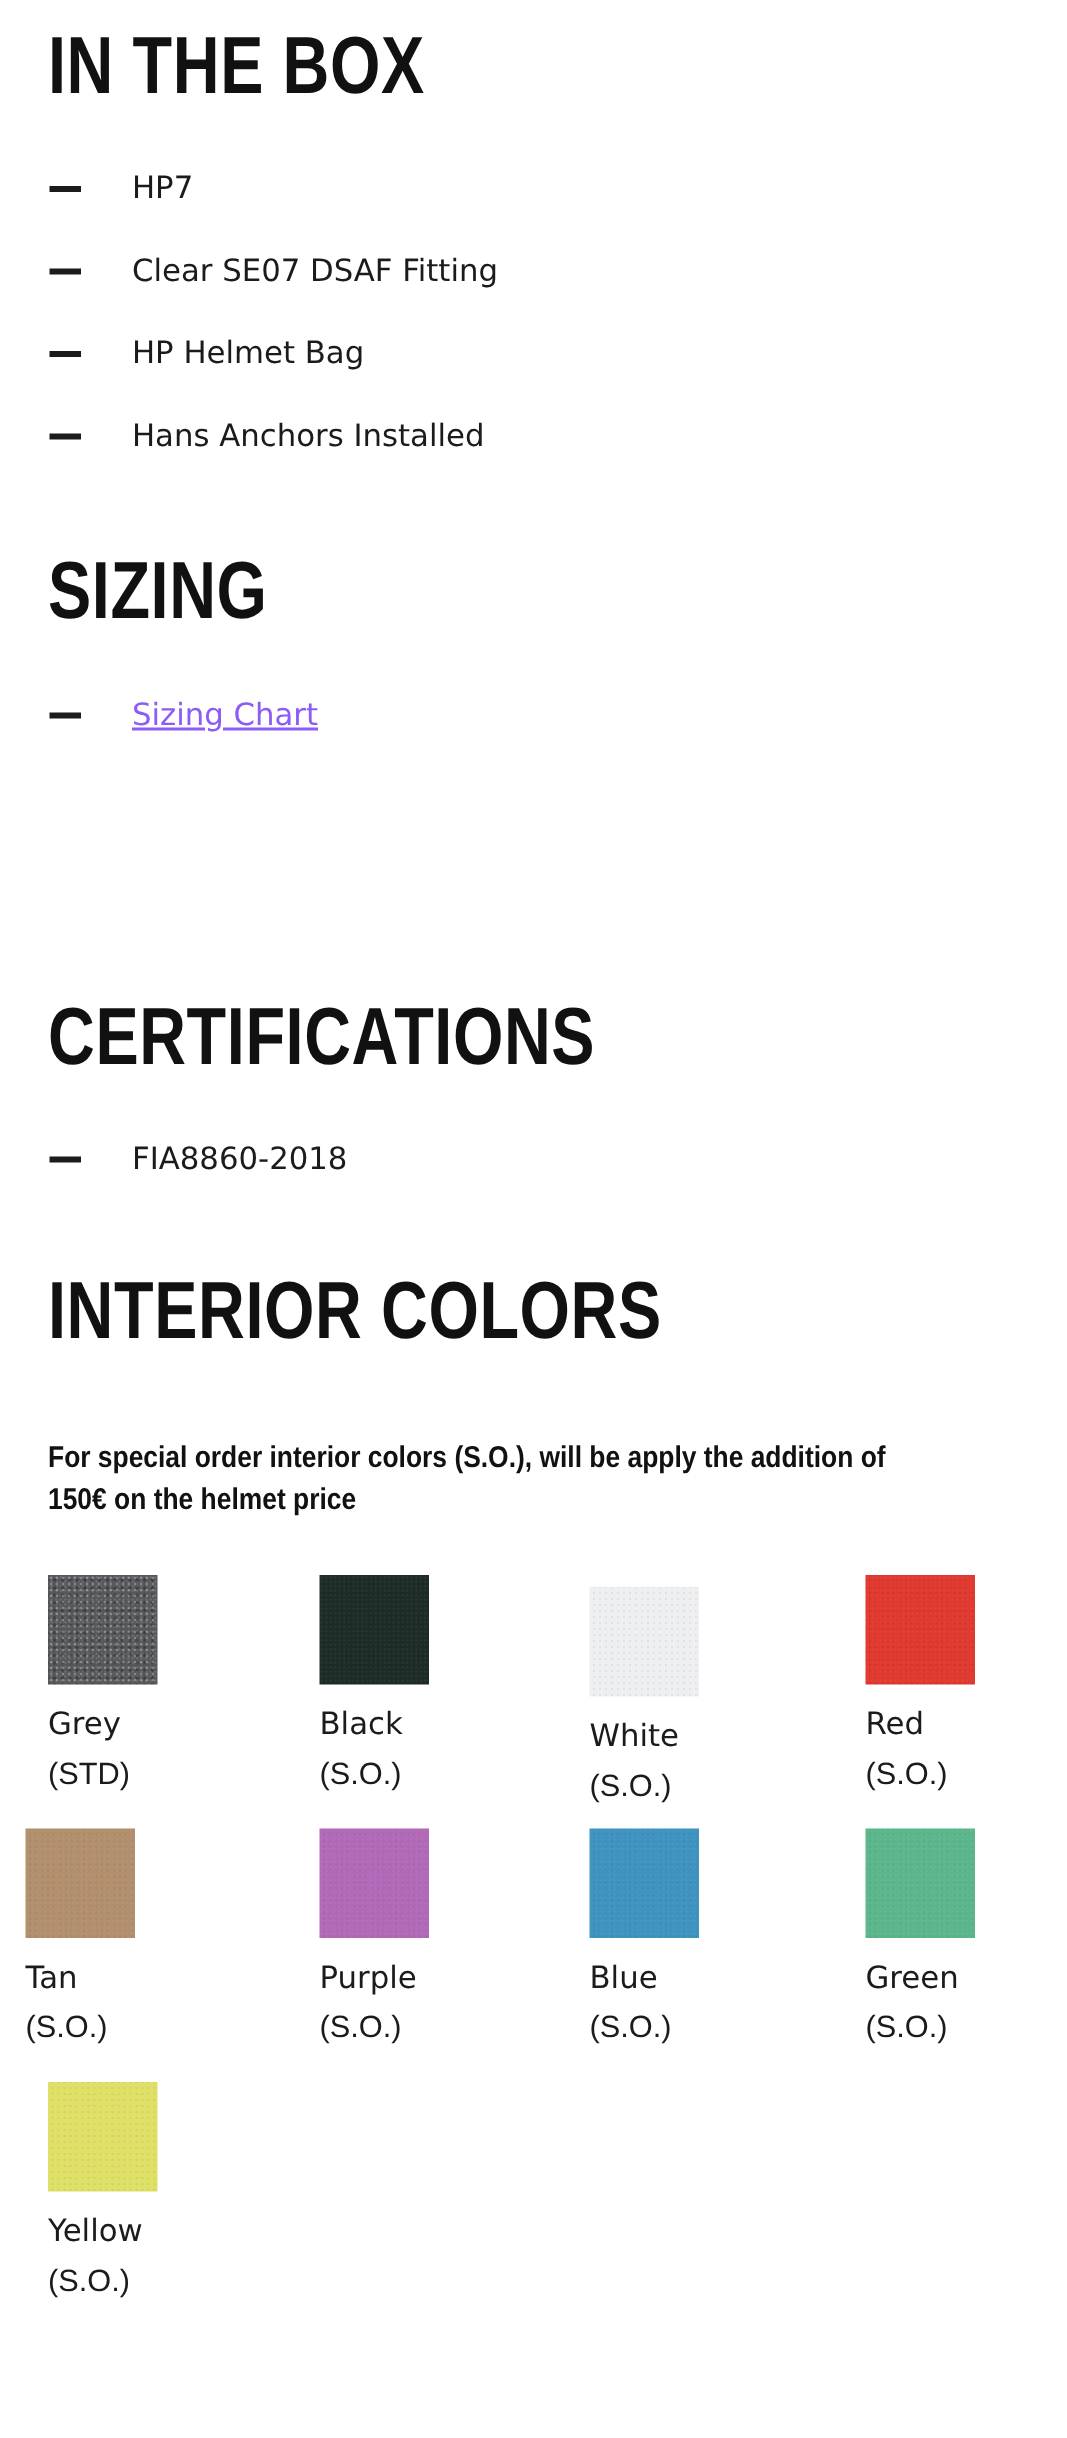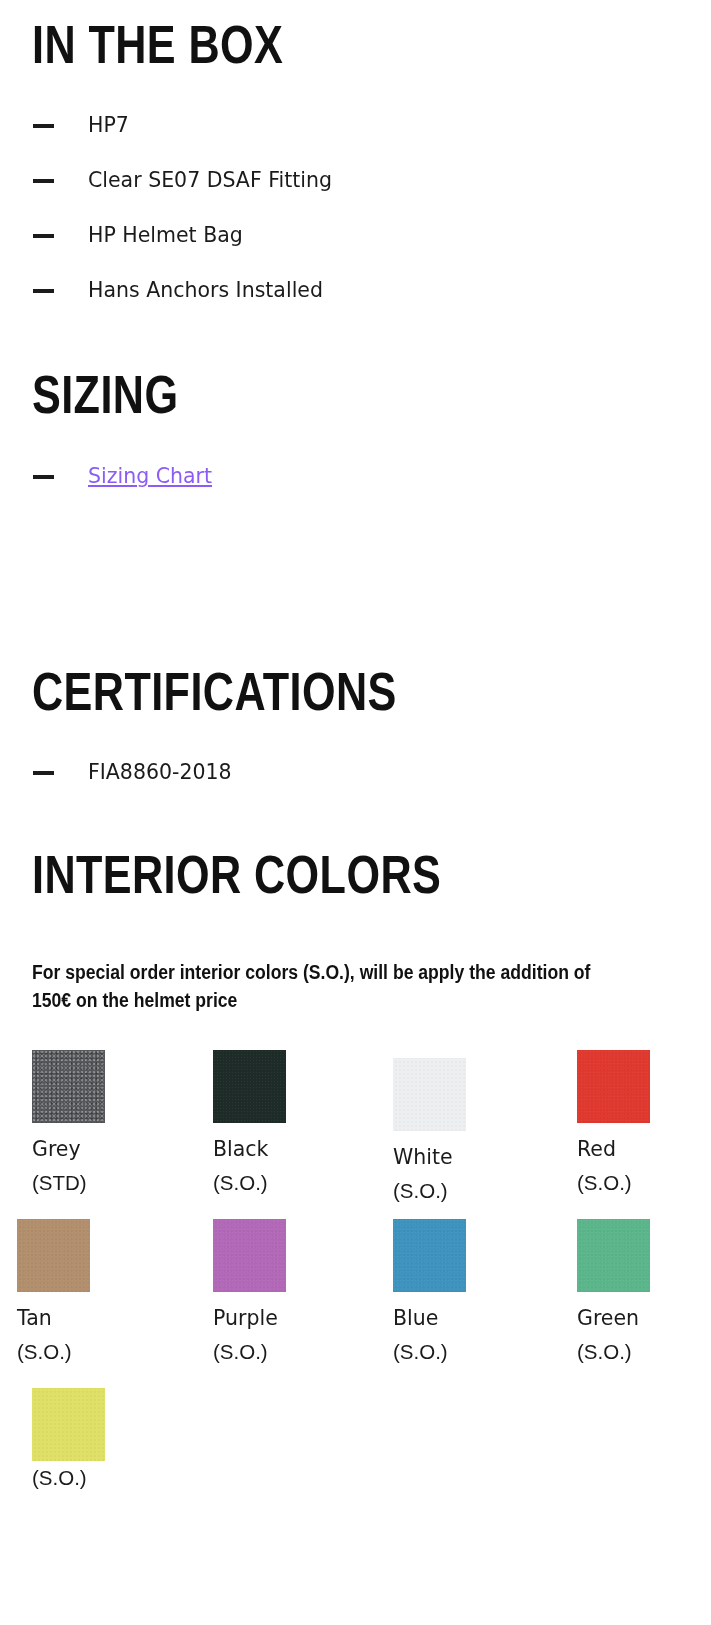--- a/index.html
+++ b/index.html
@@ -229,18 +229,19 @@
       <div class="swatch-avail">(S.O.)</div>
     </div>
     <div class="swatch-cell" style="left:577px; top:169px;">
       <span class="swatch-chip" style="background-color: rgb(92, 182, 140);"></span>
       <div class="swatch-label">Green</div>
       <div class="swatch-avail">(S.O.)</div>
     </div>
 
     <div class="swatch-cell" style="left:32px;  top:338px;">
       <span class="swatch-chip" style="background-color: rgb(223, 224, 102);"></span>
+      <div class="swatch-label">Yellow</div>
       <div class="swatch-avail">(S.O.)</div>
     </div>
 
   </div>
 
 </div>
 
 </body></html>

